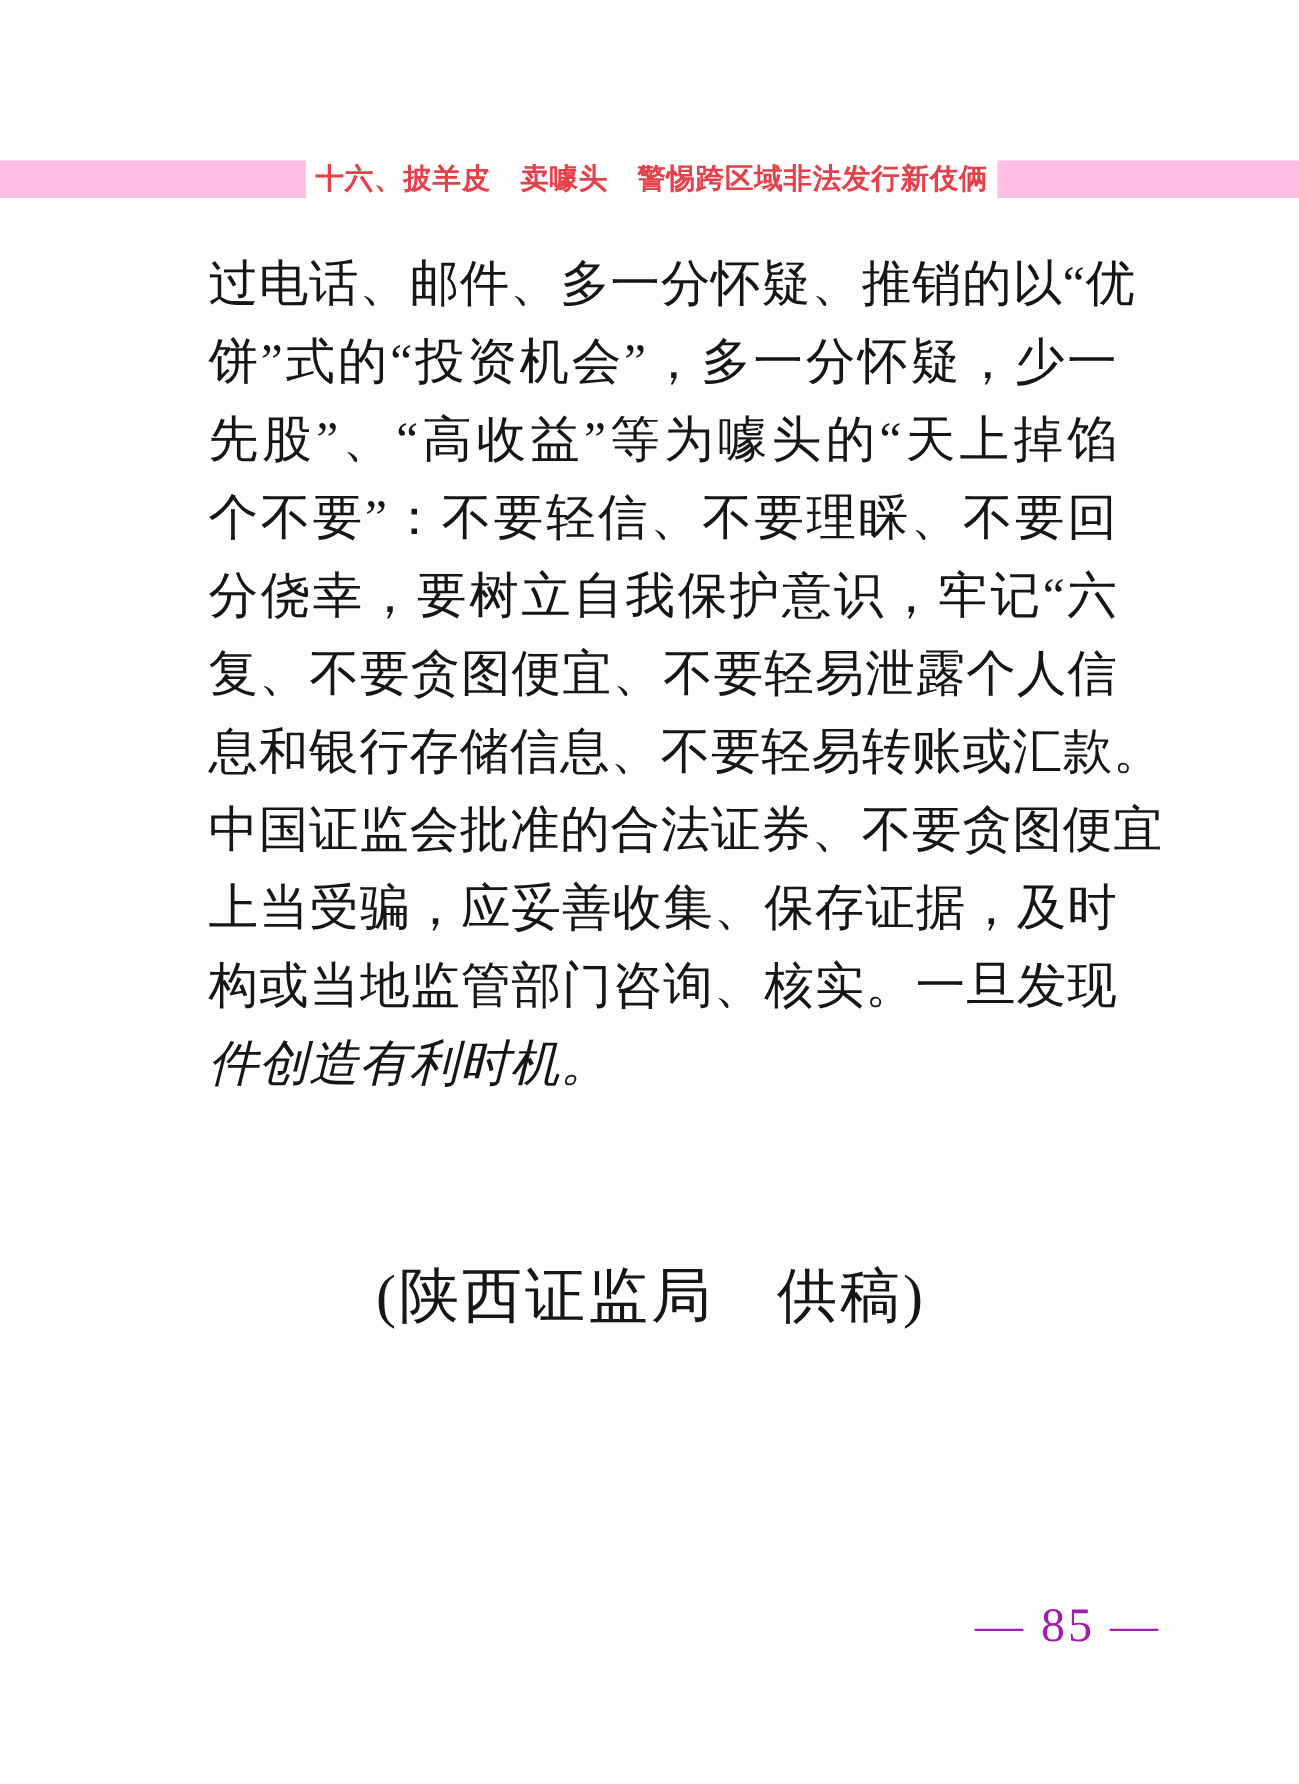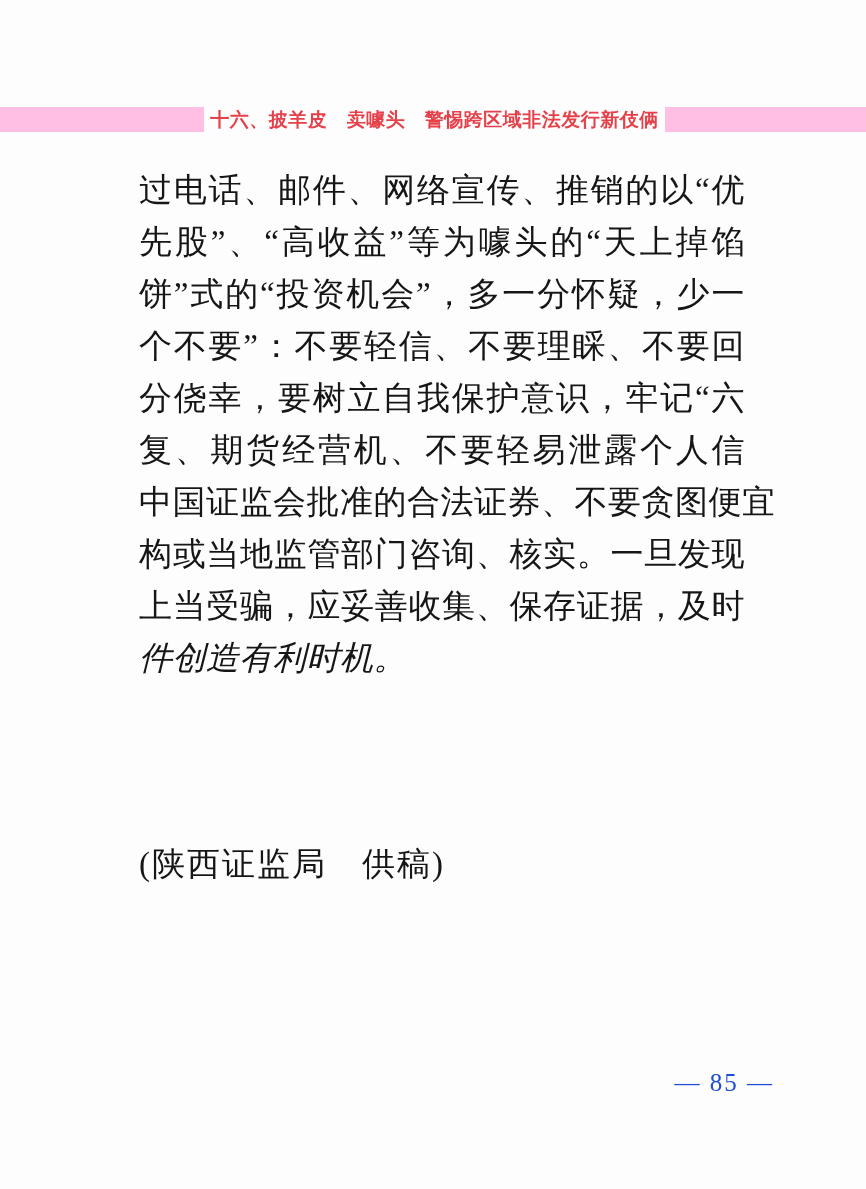--- a/index.html
+++ b/index.html
@@ -56,58 +56,59 @@
     text-align-last: left;
     font-style: italic;
   }
   
   .attribution {
     position: absolute;
     left: 139px; top: 838px;
     width: 606px;
     box-sizing: border-box;
     padding-right: 16px;
-    text-align: left;
-    font-size: 33px;
+    text-align: center;
+    font-size: 40px;
     line-height: 52px;
     letter-spacing: 2px;
     color: #161616;
   }
   
   .pagenum {
     position: absolute;
     right: 92px; top: 1066px;
-    font-size: 25px;
+    font-size: 32px;
     line-height: 34px;
     letter-spacing: 2px;
-    color: #1d4ed8;
+    color: #a21caf;
     white-space: nowrap;
   }
 </style>
 </head>
 <body>
 
 <div class="page">
 
   <div class="header">
     <span class="hbar left"></span>
     <span class="htitle">十六、披羊皮　卖噱头　警惕跨区域非法发行新伎俩</span>
     <span class="hbar right"></span>
   </div>
 
   <div class="body-text">
-      <div class="bline">过电话、邮件、网络宣传、推销的以“优</div>
+      <div class="bline">过电话、邮件、多一分怀疑、推销的以“优</div>
+      <div class="bline">饼”式的“投资机会”，多一分怀疑，少一</div>
       <div class="bline">先股”、“高收益”等为噱头的“天上掉馅</div>
-      <div class="bline">饼”式的“投资机会”，多一分怀疑，少一</div>
       <div class="bline">个不要”：不要轻信、不要理睬、不要回</div>
       <div class="bline">分侥幸，要树立自我保护意识，牢记“六</div>
-      <div class="bline">复、期货经营机、不要轻易泄露个人信</div>
+      <div class="bline">复、不要贪图便宜、不要轻易泄露个人信</div>
+      <div class="bline">息和银行存储信息、不要轻易转账或汇款。</div>
       <div class="bline">中国证监会批准的合法证券、不要贪图便宜</div>
+      <div class="bline">上当受骗，应妥善收集、保存证据，及时</div>
       <div class="bline">构或当地监管部门咨询、核实。一旦发现</div>
-      <div class="bline">上当受骗，应妥善收集、保存证据，及时</div>
       <div class="bline short">件创造有利时机。</div>
     </div>
 
   <div class="attribution">(陕西证监局　供稿)</div>
 
   <div class="pagenum">— 85 —</div>
 
 </div>
 
 </body></html>

